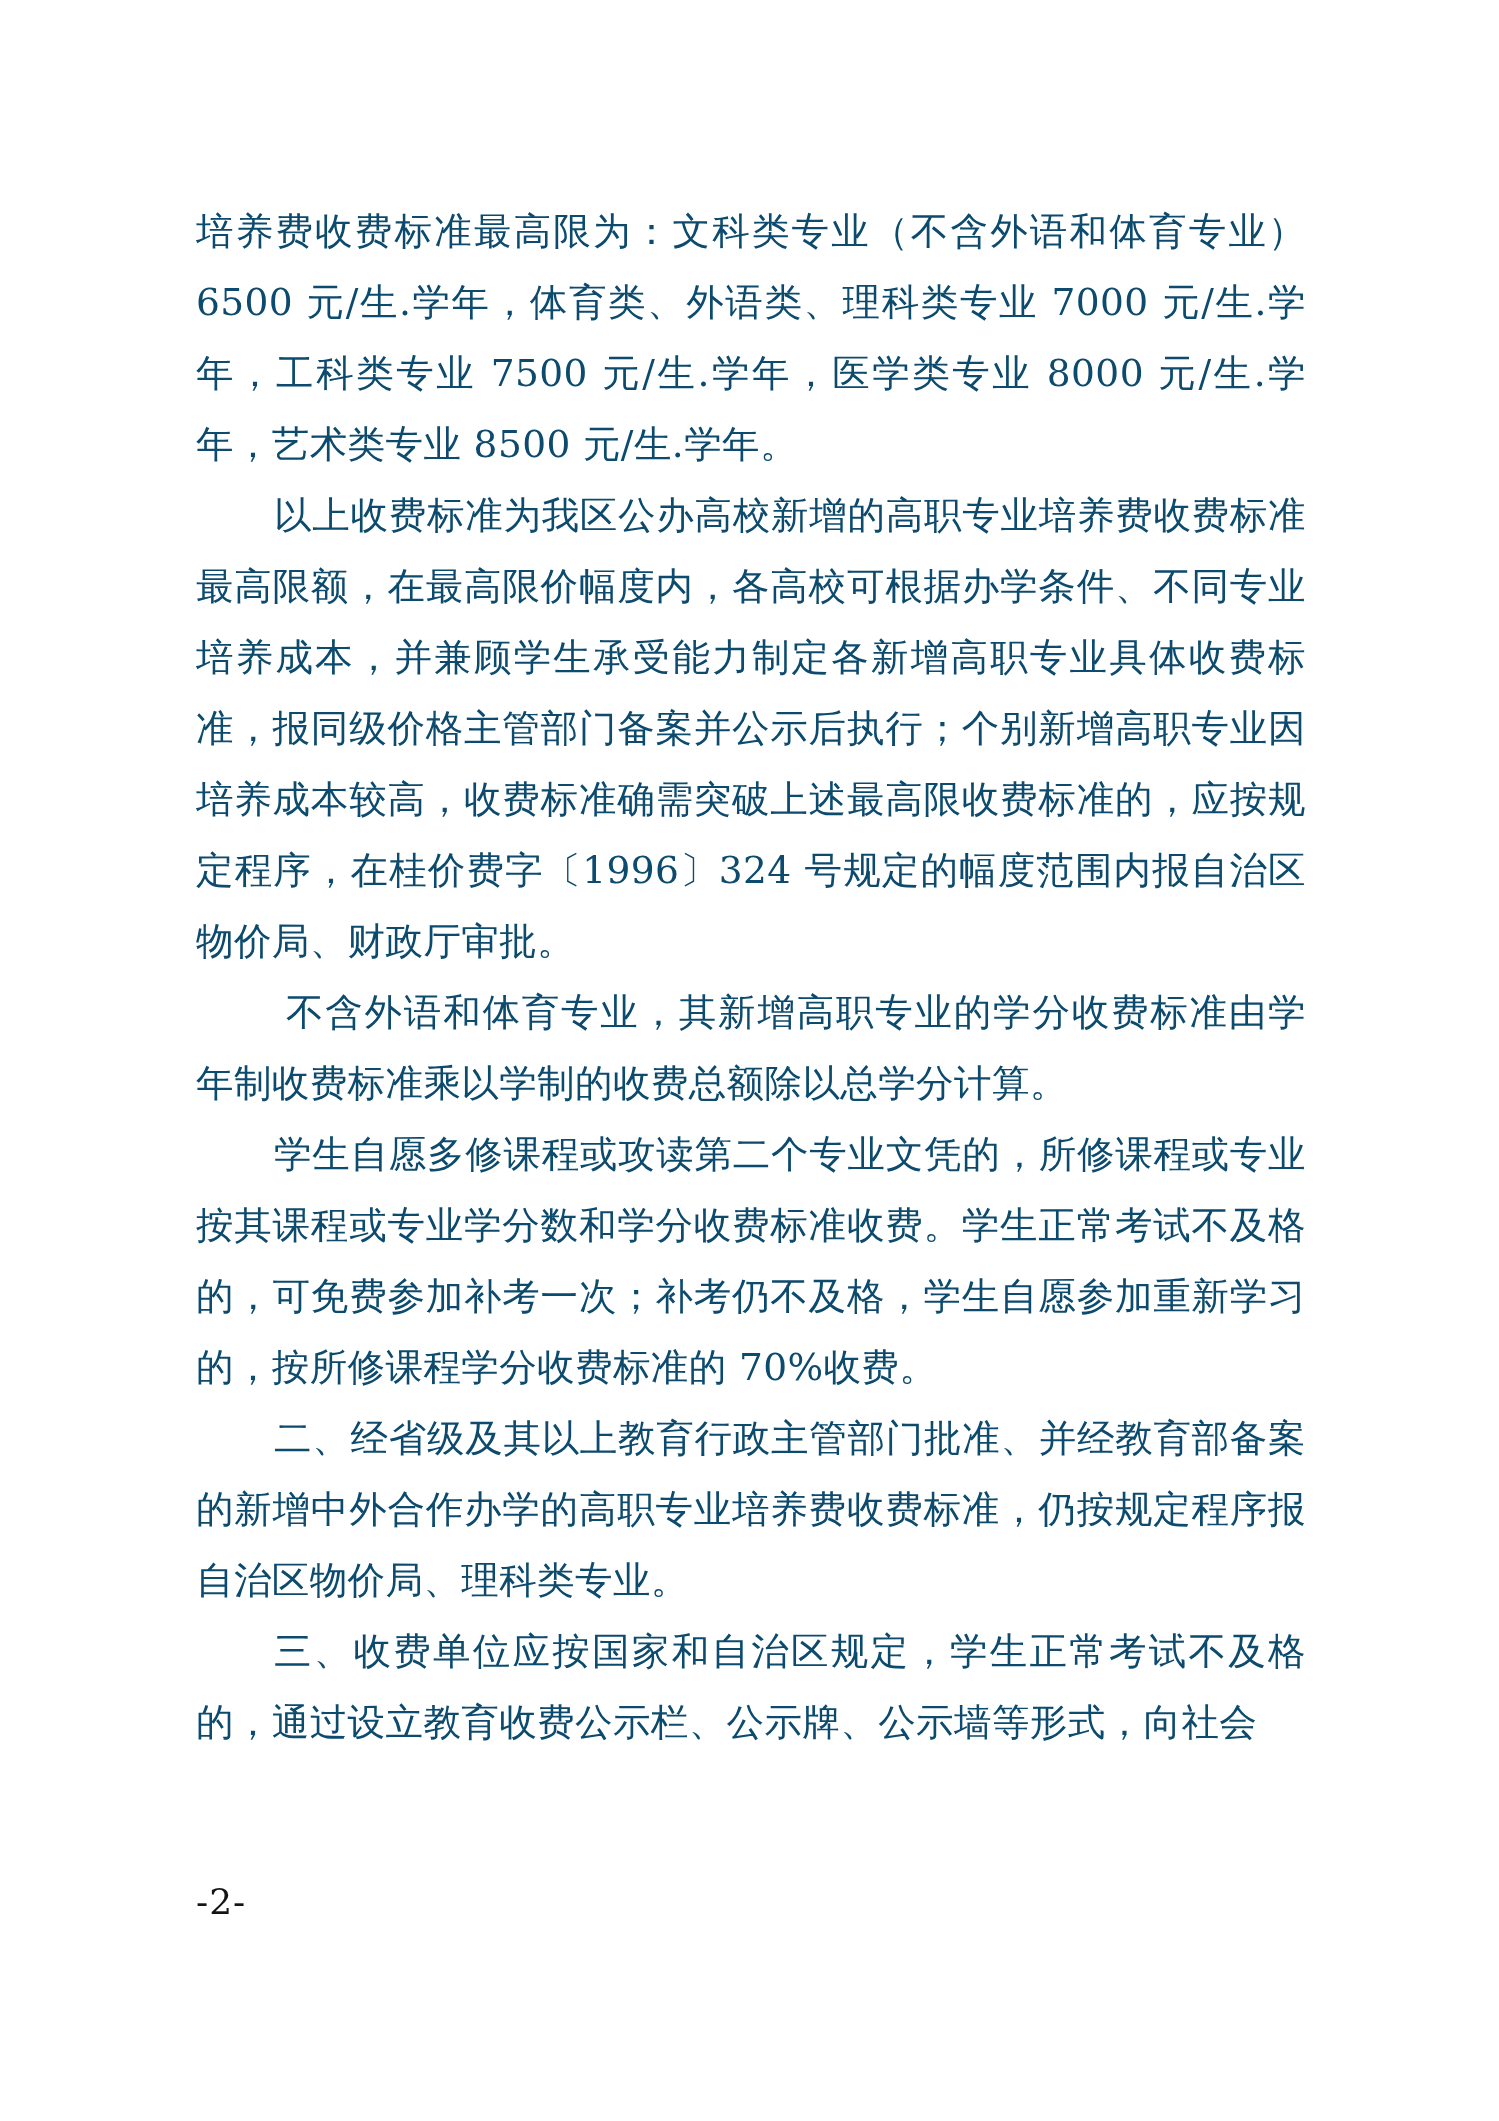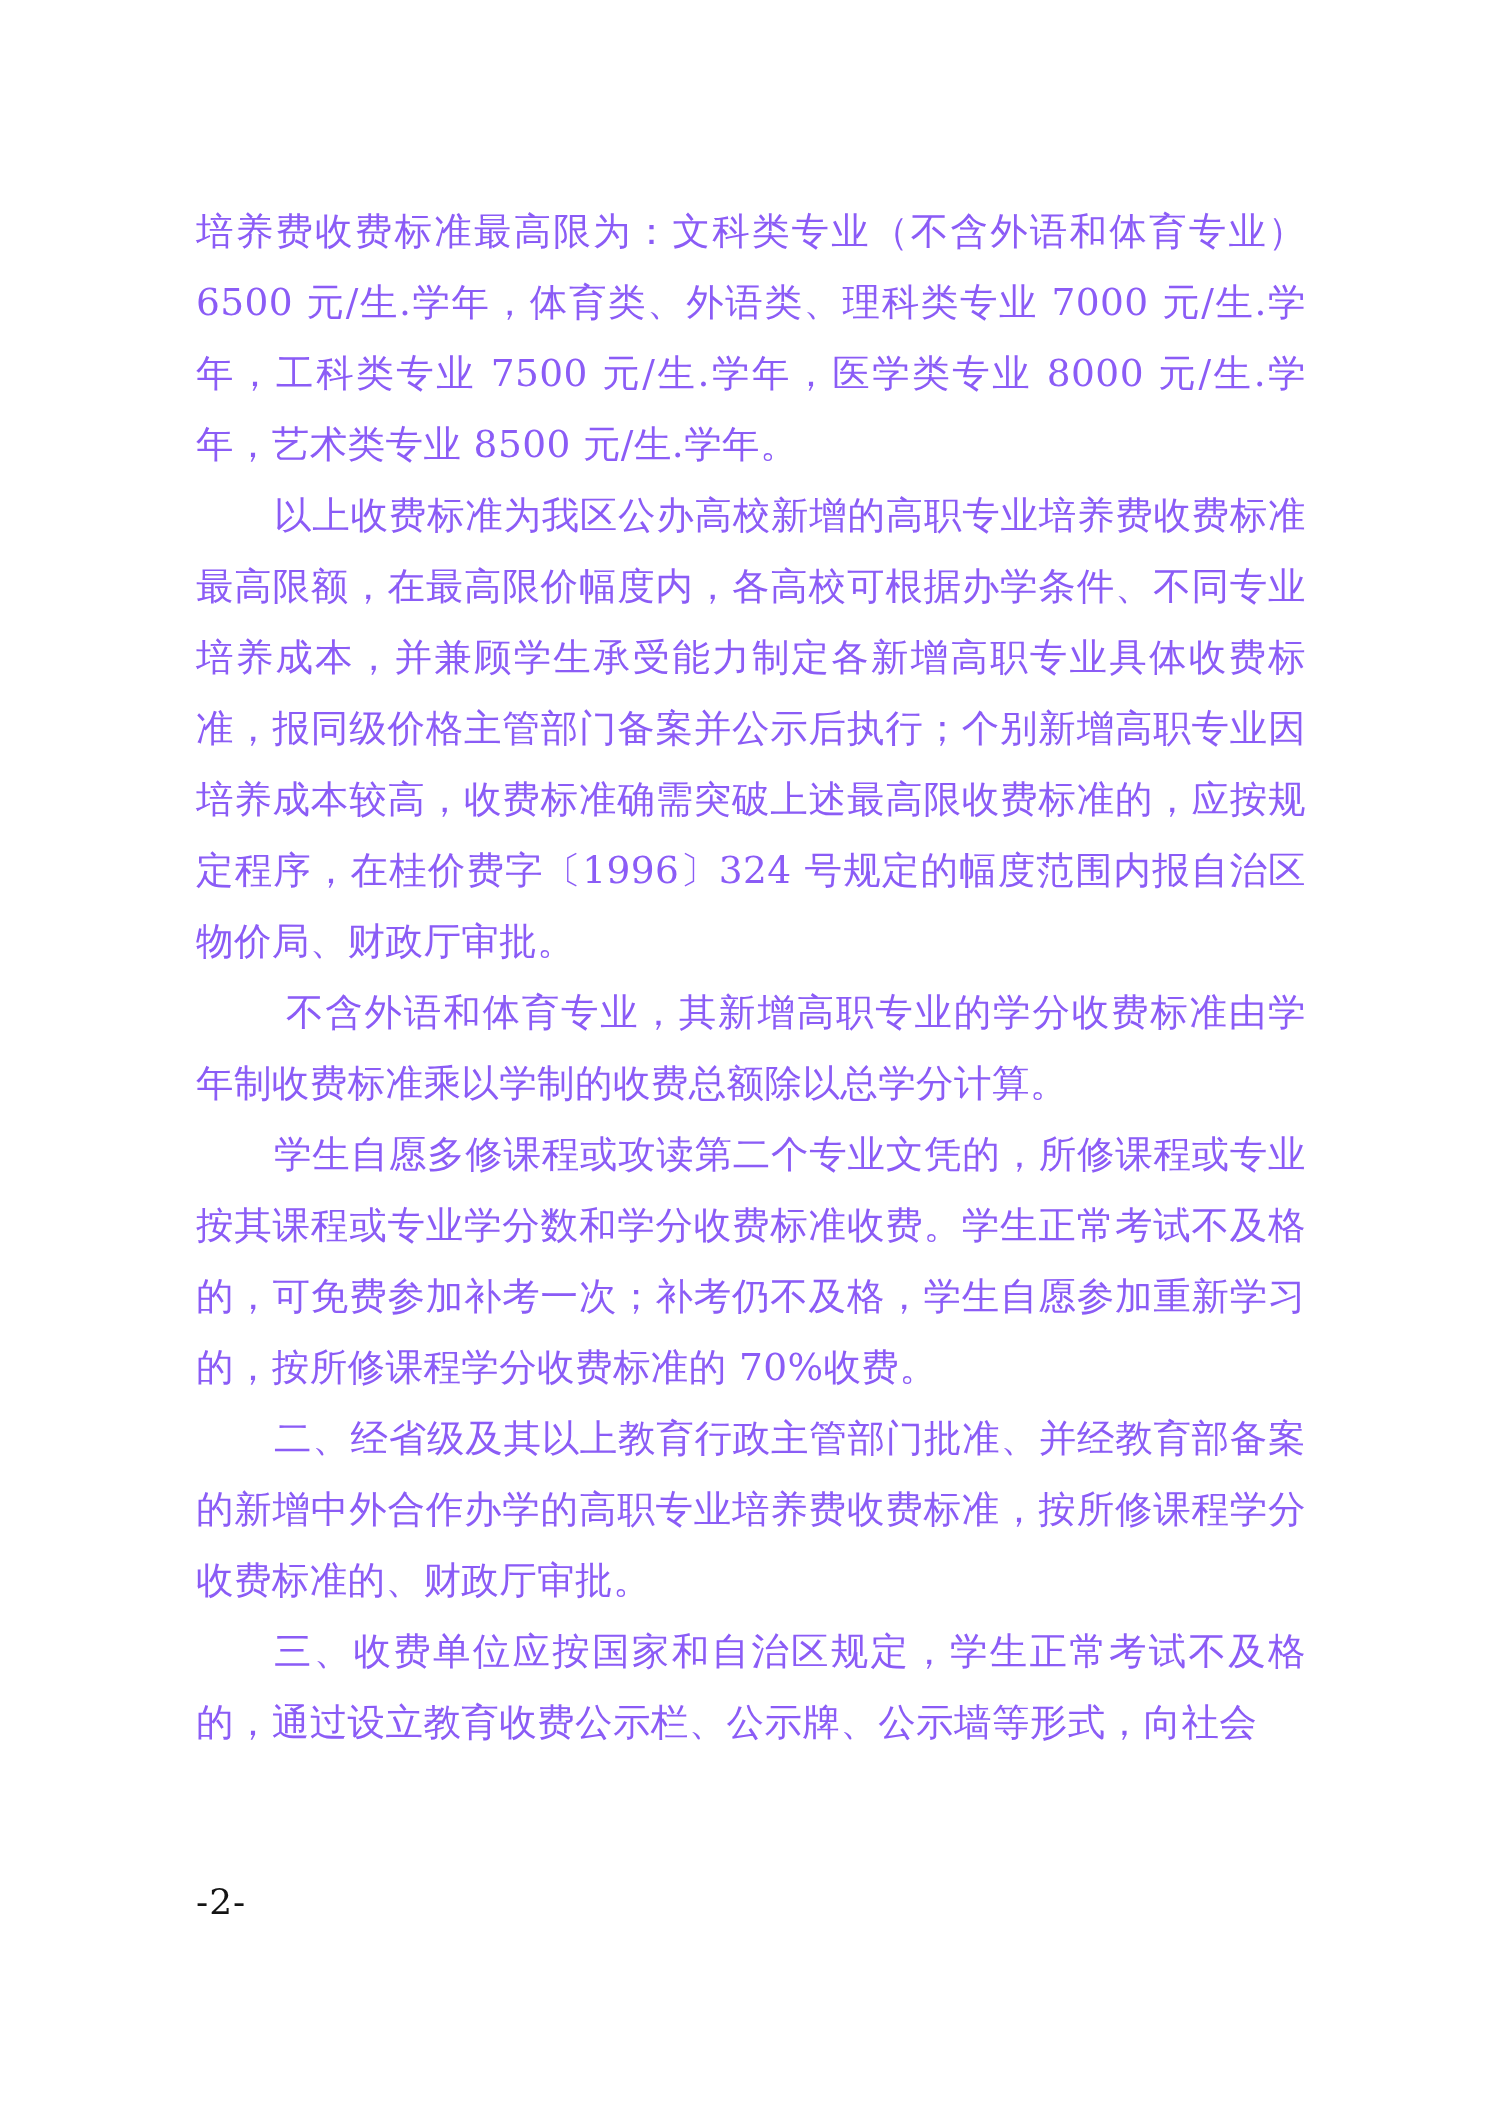--- a/index.html
+++ b/index.html
@@ -23,21 +23,21 @@
     top: 196px;
     width: 1110px;
   }
   .para {
     font-size: 37.5px;
     line-height: 71px;
     letter-spacing: 0.4px;
     text-align: justify;
     text-justify: inter-ideograph;
     margin: 0;
-    color: #8b5cf6;
+    color: #0c4a6e;
     font-weight: 400;
   }
   .indent {
     text-indent: 78px;
   }
   .indent-wide {
     text-indent: 90px;
   }
   .page-number {
     position: absolute;
@@ -52,17 +52,17 @@
 </style>
 </head>
 <body>
 
 <div class="page">
   <div class="body-area">
     <p class="para">培养费收费标准最高限为：文科类专业（不含外语和体育专业）6500 元/生.学年，体育类、外语类、理科类专业 7000 元/生.学年，工科类专业 7500 元/生.学年，医学类专业 8000 元/生.学年，艺术类专业 8500 元/生.学年。</p>
     <p class="para indent">以上收费标准为我区公办高校新增的高职专业培养费收费标准最高限额，在最高限价幅度内，各高校可根据办学条件、不同专业培养成本，并兼顾学生承受能力制定各新增高职专业具体收费标准，报同级价格主管部门备案并公示后执行；个别新增高职专业因培养成本较高，收费标准确需突破上述最高限收费标准的，应按规定程序，在桂价费字〔1996〕324 号规定的幅度范围内报自治区物价局、财政厅审批。</p>
     <p class="para indent-wide">不含外语和体育专业，其新增高职专业的学分收费标准由学年制收费标准乘以学制的收费总额除以总学分计算。</p>
     <p class="para indent">学生自愿多修课程或攻读第二个专业文凭的，所修课程或专业按其课程或专业学分数和学分收费标准收费。学生正常考试不及格的，可免费参加补考一次；补考仍不及格，学生自愿参加重新学习的，按所修课程学分收费标准的 70%收费。</p>
-    <p class="para indent">二、经省级及其以上教育行政主管部门批准、并经教育部备案的新增中外合作办学的高职专业培养费收费标准，按所修课程学分收费标准的、财政厅审批。</p>
+    <p class="para indent">二、经省级及其以上教育行政主管部门批准、并经教育部备案的新增中外合作办学的高职专业培养费收费标准，仍按规定程序报自治区物价局、理科类专业。</p>
     <p class="para indent">三、收费单位应按国家和自治区规定，学生正常考试不及格的，通过设立教育收费公示栏、公示牌、公示墙等形式，向社会</p>
   </div>
   <div class="page-number">-2-</div>
 </div>
 
 </body></html>

